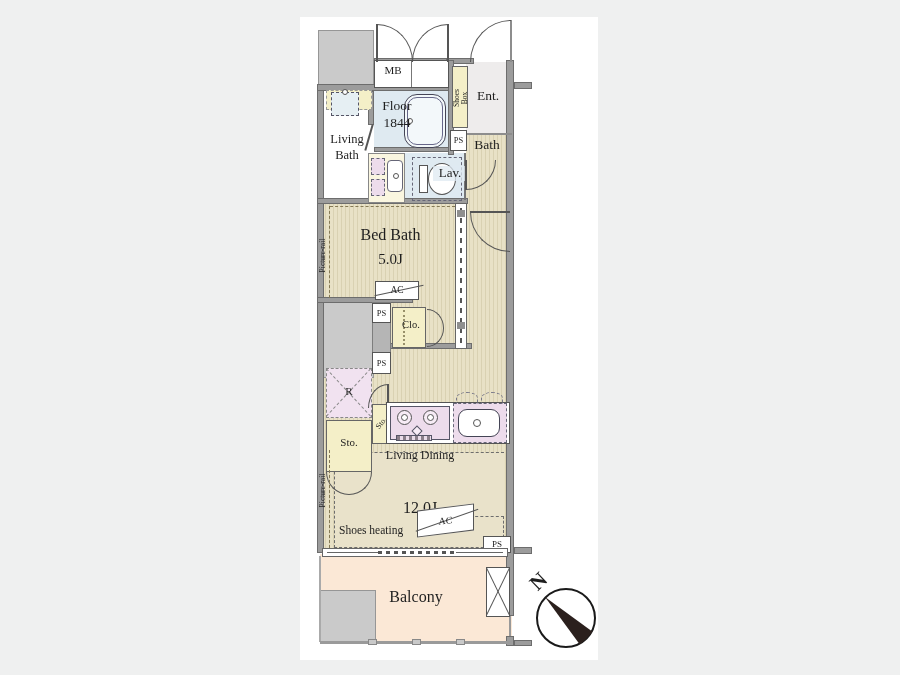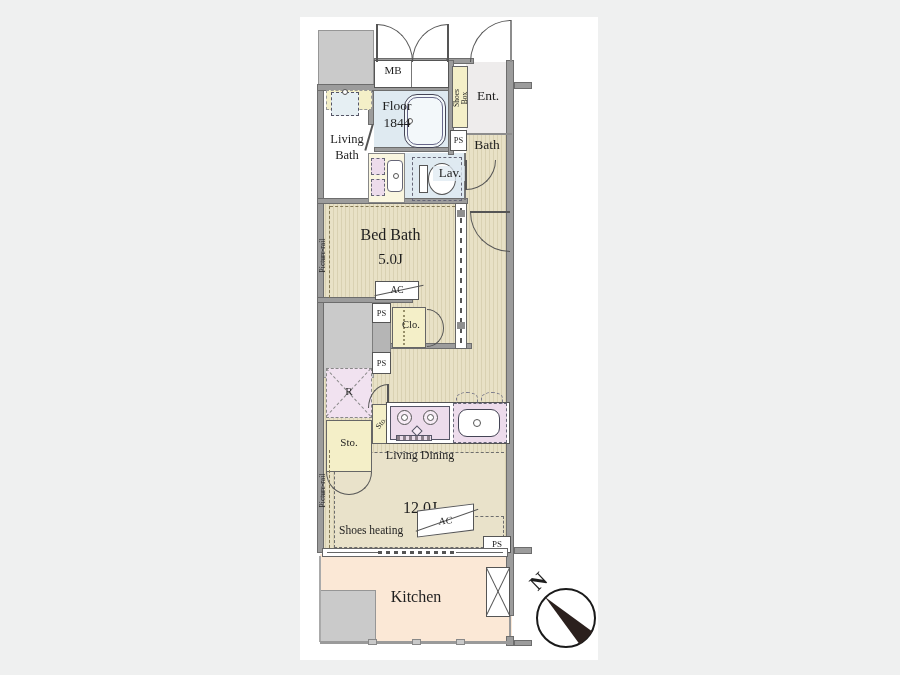--- a/index.html
+++ b/index.html
@@ -202,21 +202,21 @@
 
   <div class="abs whitebox lbl" style="left:483px;top:536px;width:28px;height:17px;font-size:9px;line-height:15px;">
     <span>PS</span>
   </div>
 
   <div class="abs" style="left:322px;top:548px;width:186px;height:9px;background:#fff;border:1px solid #666;">
     <div class="abs" style="left:4px;top:3px;width:176px;height:1px;background:#666;"></div>
     <div class="abs" style="left:55px;top:2px;width:78px;height:3px;background:repeating-linear-gradient(90deg,#555 0 4px,#fff 4px 8px);"></div>
   </div>
 
-  <div class="abs lbl" style="left:356px;top:588px;width:120px;font-size:16px;">Kitchen</div>
+  <div class="abs lbl" style="left:356px;top:588px;width:120px;font-size:16px;">Balcony</div>
   <div class="abs whitebox" style="left:486px;top:567px;width:24px;height:50px;overflow:hidden;">
     <div class="abs" style="left:-16px;top:23px;width:54px;height:0;border-top:1.5px solid #555;transform:rotate(64deg);"></div>
     <div class="abs" style="left:-16px;top:23px;width:54px;height:0;border-top:1.5px solid #555;transform:rotate(-64deg);"></div>
   </div>
   <div class="abs" style="left:319px;top:556px;width:2px;height:86px;background:#aaa;"></div>
   <div class="abs" style="left:320px;top:641px;width:192px;height:3px;background:#9a9a9a;"></div>
   <div class="abs" style="left:368px;top:639px;width:9px;height:6px;background:#c9c9c9;border:1px solid #888;"></div>
   <div class="abs" style="left:412px;top:639px;width:9px;height:6px;background:#c9c9c9;border:1px solid #888;"></div>
   <div class="abs" style="left:456px;top:639px;width:9px;height:6px;background:#c9c9c9;border:1px solid #888;"></div>
 

